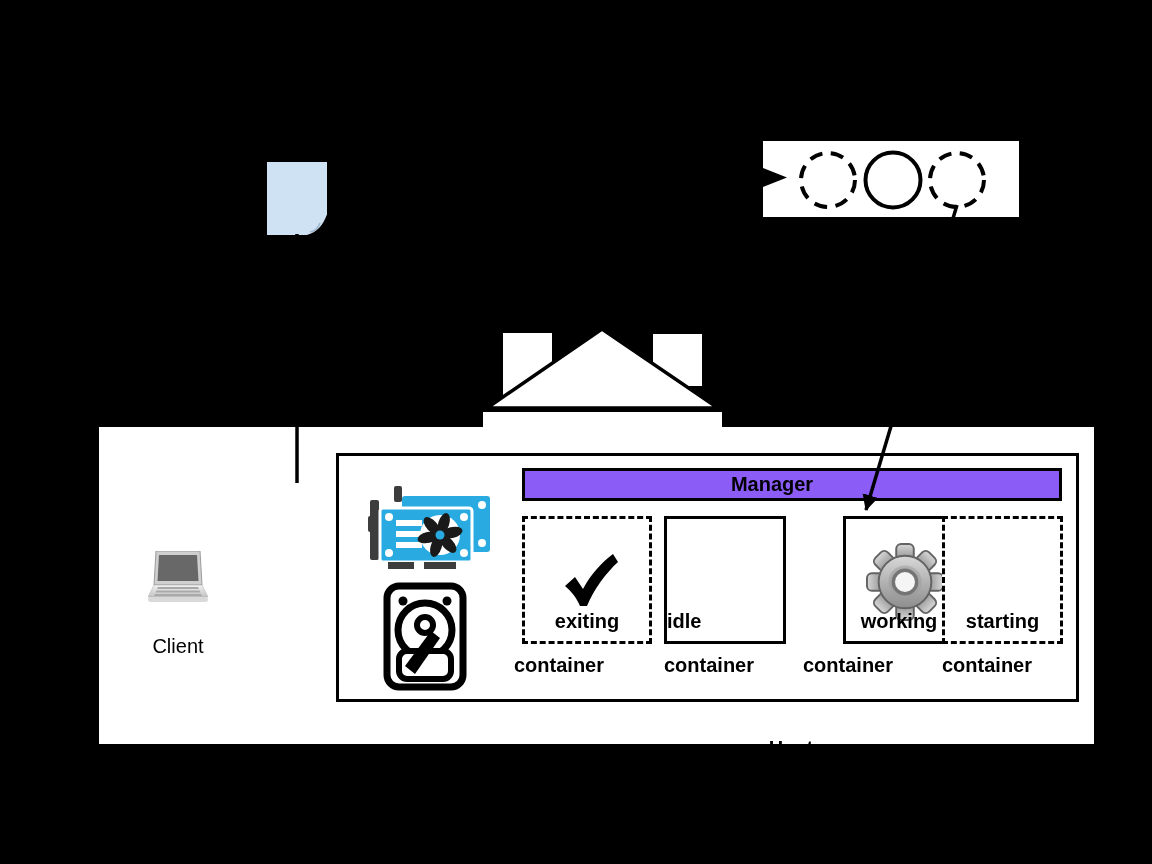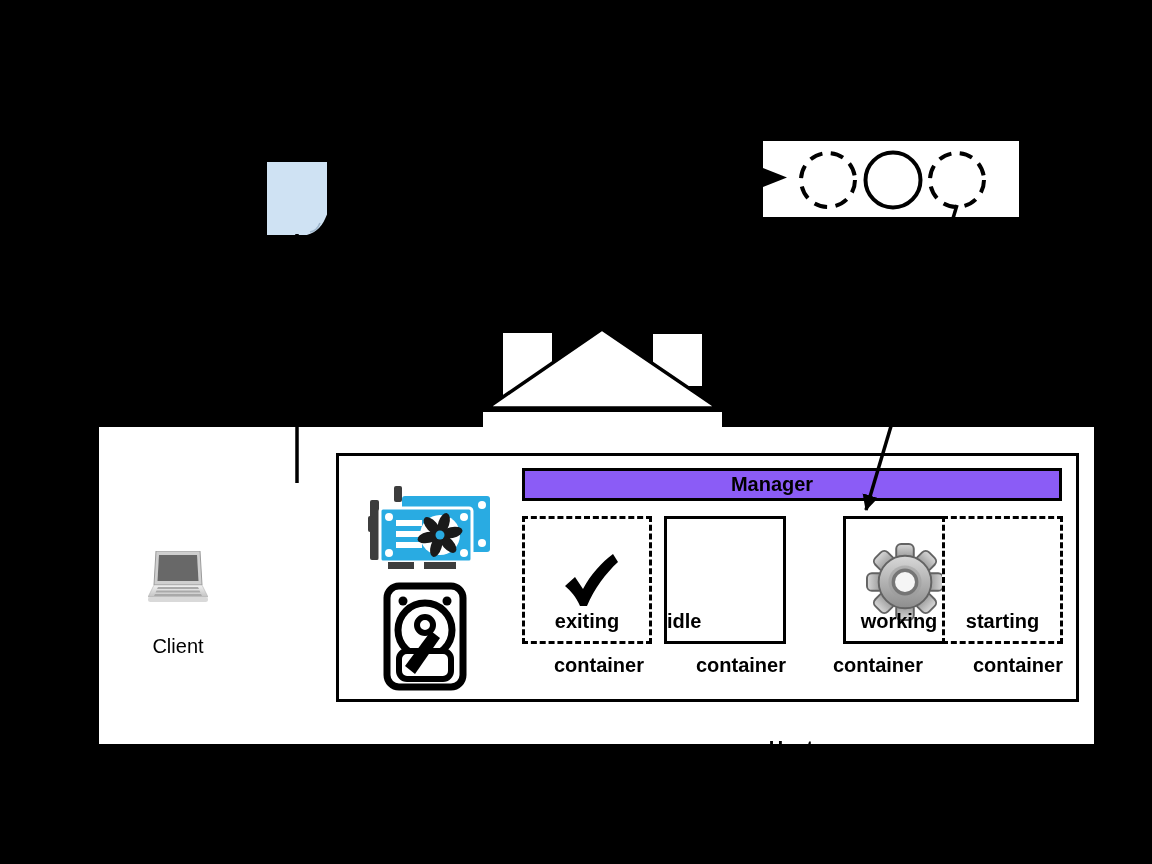--- a/index.html
+++ b/index.html
@@ -25,21 +25,21 @@
   .managerbar{left:522px;top:468px;width:540px;height:33px;background:#8b5cf6;
     border:3px solid #000;box-sizing:border-box;text-align:center;}
   .managerbar span{display:inline-block;font-weight:700;font-size:20px;line-height:27px;
     color:#000;transform:translateX(-20px);}
   .cbox{top:516px;height:128px;background:#ffffff;box-sizing:border-box;}
   .cbox.solid{border:3px solid #000;}
   .cbox.dashed{border:3px dashed #000;}
   .cbox .state{position:absolute;left:0;right:0;bottom:8px;text-align:center;
     font-weight:700;font-size:20px;color:#000;}
   .cbox .state.leftalign{text-align:left;}
-  .clabel{top:654px;height:24px;text-align:right;font-weight:700;font-size:20px;color:#000;}
+  .clabel{top:654px;height:24px;text-align:left;font-weight:700;font-size:20px;color:#000;}
   .hostlabel{left:731px;top:705px;width:120px;height:24px;text-align:center;
     font-weight:700;font-size:20px;color:#000;margin-top:32px;}
   .clientlabel{left:118px;top:635px;width:120px;height:24px;text-align:center;
     font-size:20px;color:#000;}
   .laptop{left:148px;top:551px;width:60px;height:52px;}
   .gpu{left:368px;top:486px;width:124px;height:84px;}
   .hdd{left:382px;top:581px;width:86px;height:111px;}
   .check{left:36px;top:34px;width:58px;height:54px;}
   .gear{left:20px;top:24px;width:78px;height:78px;}
   .overlay{left:0;top:0;width:1152px;height:864px;pointer-events:none;}

